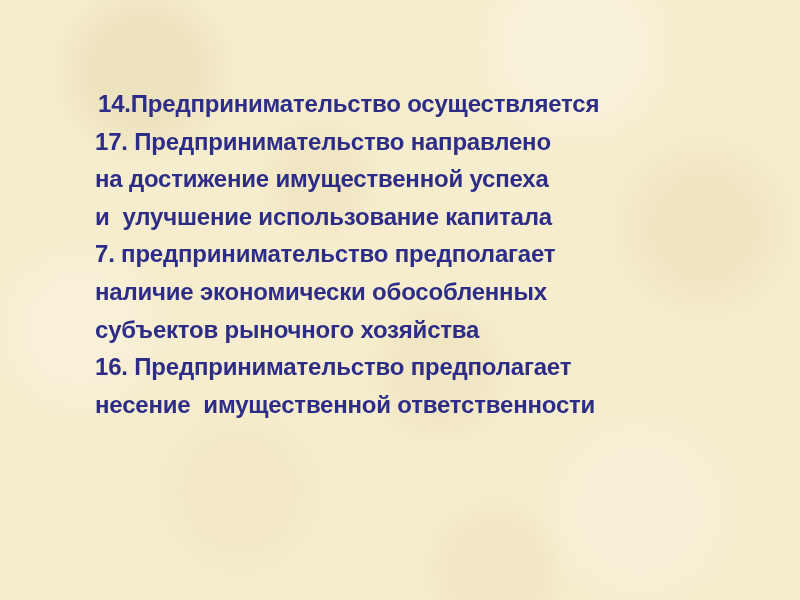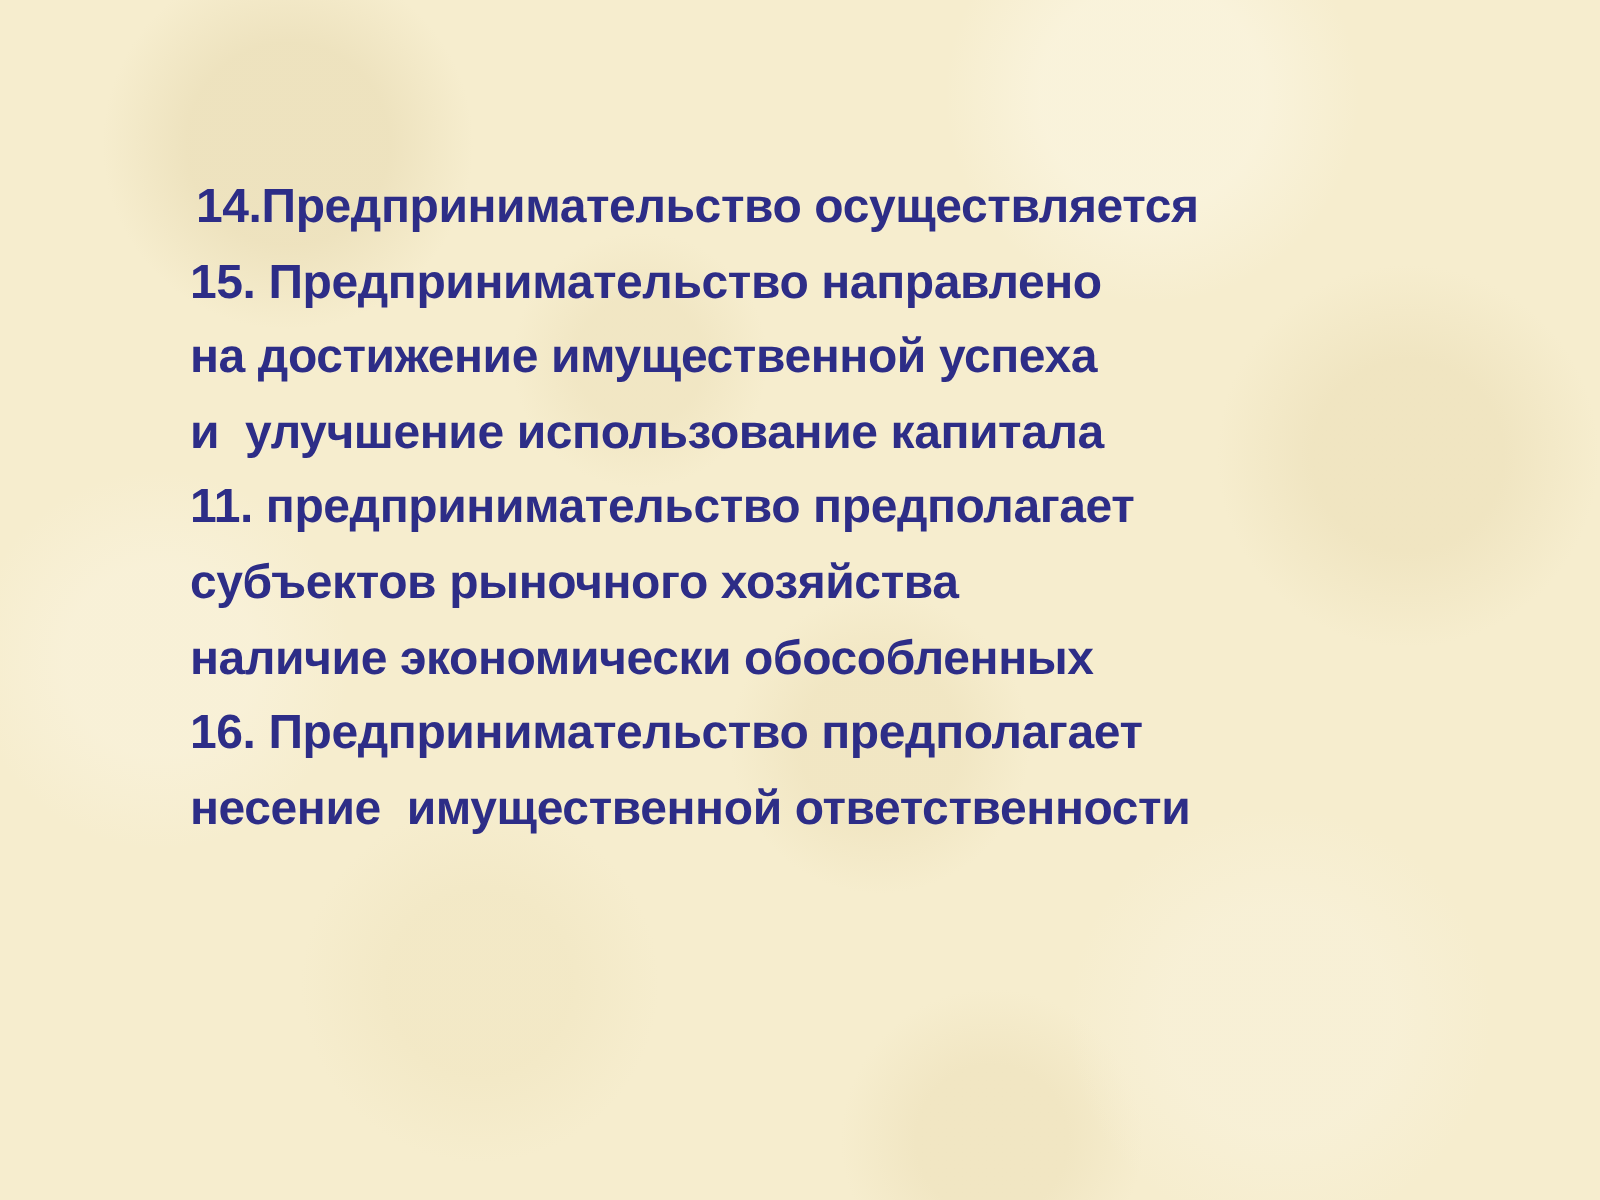--- a/index.html
+++ b/index.html
@@ -42,23 +42,23 @@
   .text-line.first {
     padding-left: 3px;
   }
 </style>
 </head>
 <body>
 
 <div class="slide">
   <div class="text-block">
     <div class="text-line first">14.Предпринимательство осуществляется</div>
-    <div class="text-line">15. Предпринимательство направлено</div>
+    <div class="text-line">17. Предпринимательство направлено</div>
     <div class="text-line">на достижение имущественной успеха</div>
     <div class="text-line">и  улучшение использование капитала</div>
-    <div class="text-line">11. предпринимательство предполагает</div>
+    <div class="text-line">7. предпринимательство предполагает</div>
+    <div class="text-line">наличие экономически обособленных</div>
     <div class="text-line">субъектов рыночного хозяйства</div>
-    <div class="text-line">наличие экономически обособленных</div>
     <div class="text-line">16. Предпринимательство предполагает</div>
     <div class="text-line">несение  имущественной ответственности</div>
 
   </div>
 </div>
 
 </body></html>

